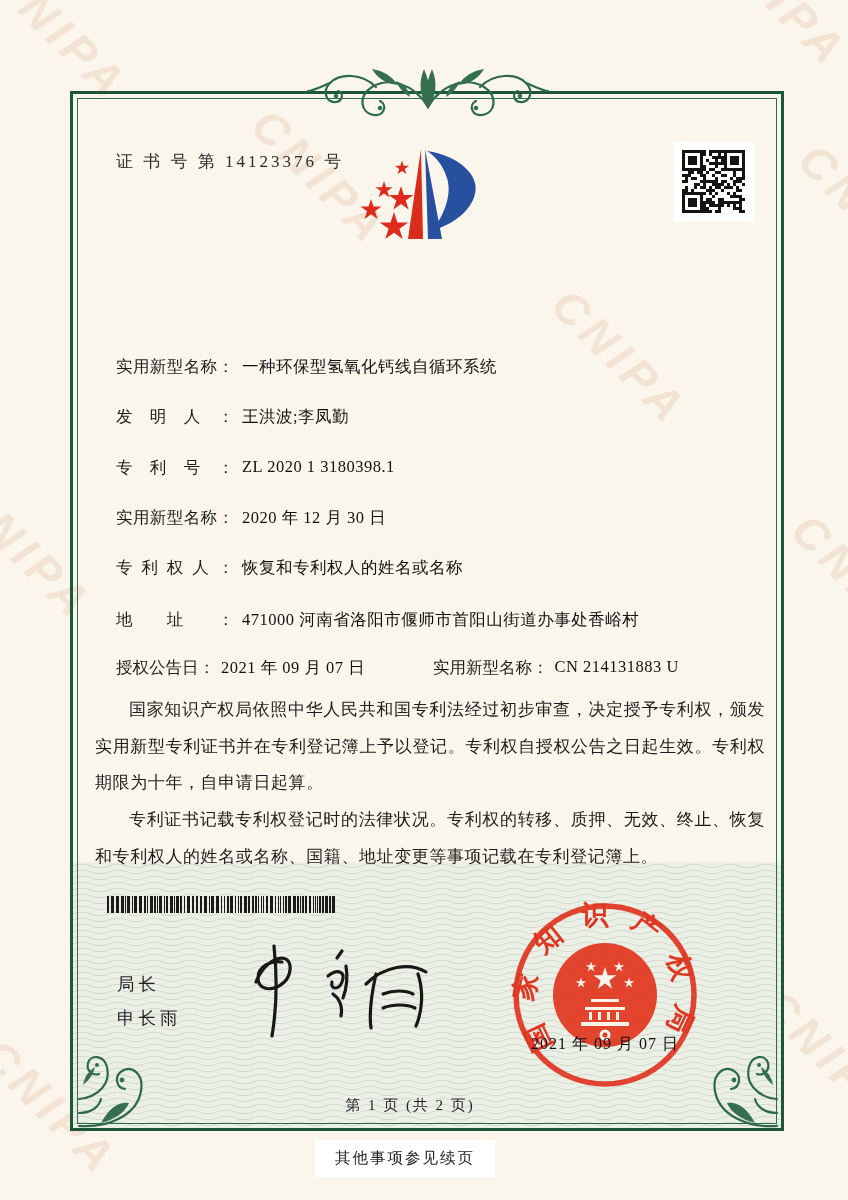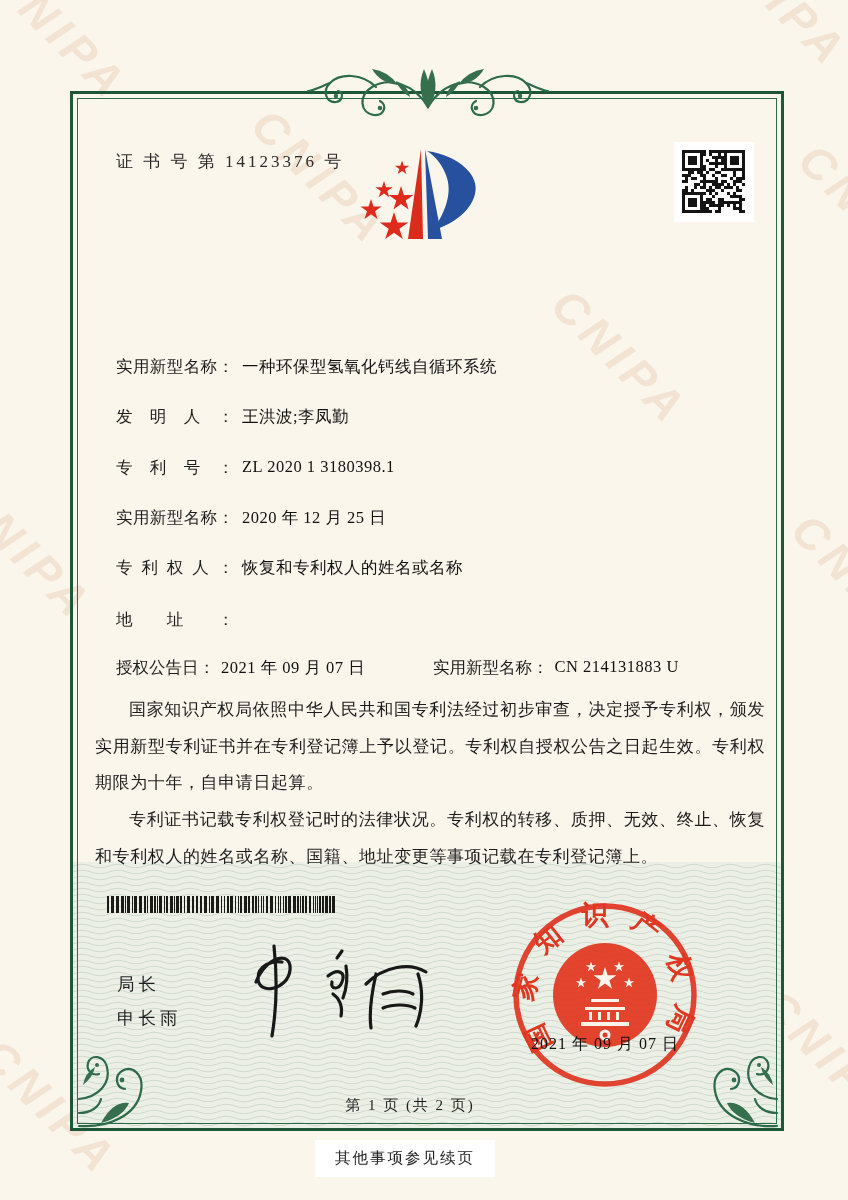--- a/index.html
+++ b/index.html
@@ -440,28 +440,29 @@
   <div class="field f1">
     <span class="field-label">发明人：</span>
     <span class="field-value">王洪波;李凤勤</span>
   </div>
   <div class="field f2">
     <span class="field-label">专利号：</span>
     <span class="field-value">ZL 2020 1 3180398.1</span>
   </div>
   <div class="field f3">
     <span class="field-label">实用新型名称：</span>
-    <span class="field-value">2020 年 12 月 25 日</span>
+    <span class="field-value">2020 年 12 月 30 日</span>
   </div>
   <div class="field f4">
     <span class="field-label">专利权人：</span>
     <span class="field-value">恢复和专利权人的姓名或名称</span>
   </div>
   <div class="field f5">
     <span class="field-label">地址：</span>
+    <span class="field-value">471000 河南省洛阳市偃师市首阳山街道办事处香峪村</span>
   </div>
 
   <div class="grant">
     <span class="field-label">授权公告日：</span>
     <span class="field-value">2021 年 09 月 07 日</span>
     <span class="g2">
       <span class="field-label">实用新型名称：</span>
       <span class="field-value">CN 214131883 U</span>
     </span>
   </div>

